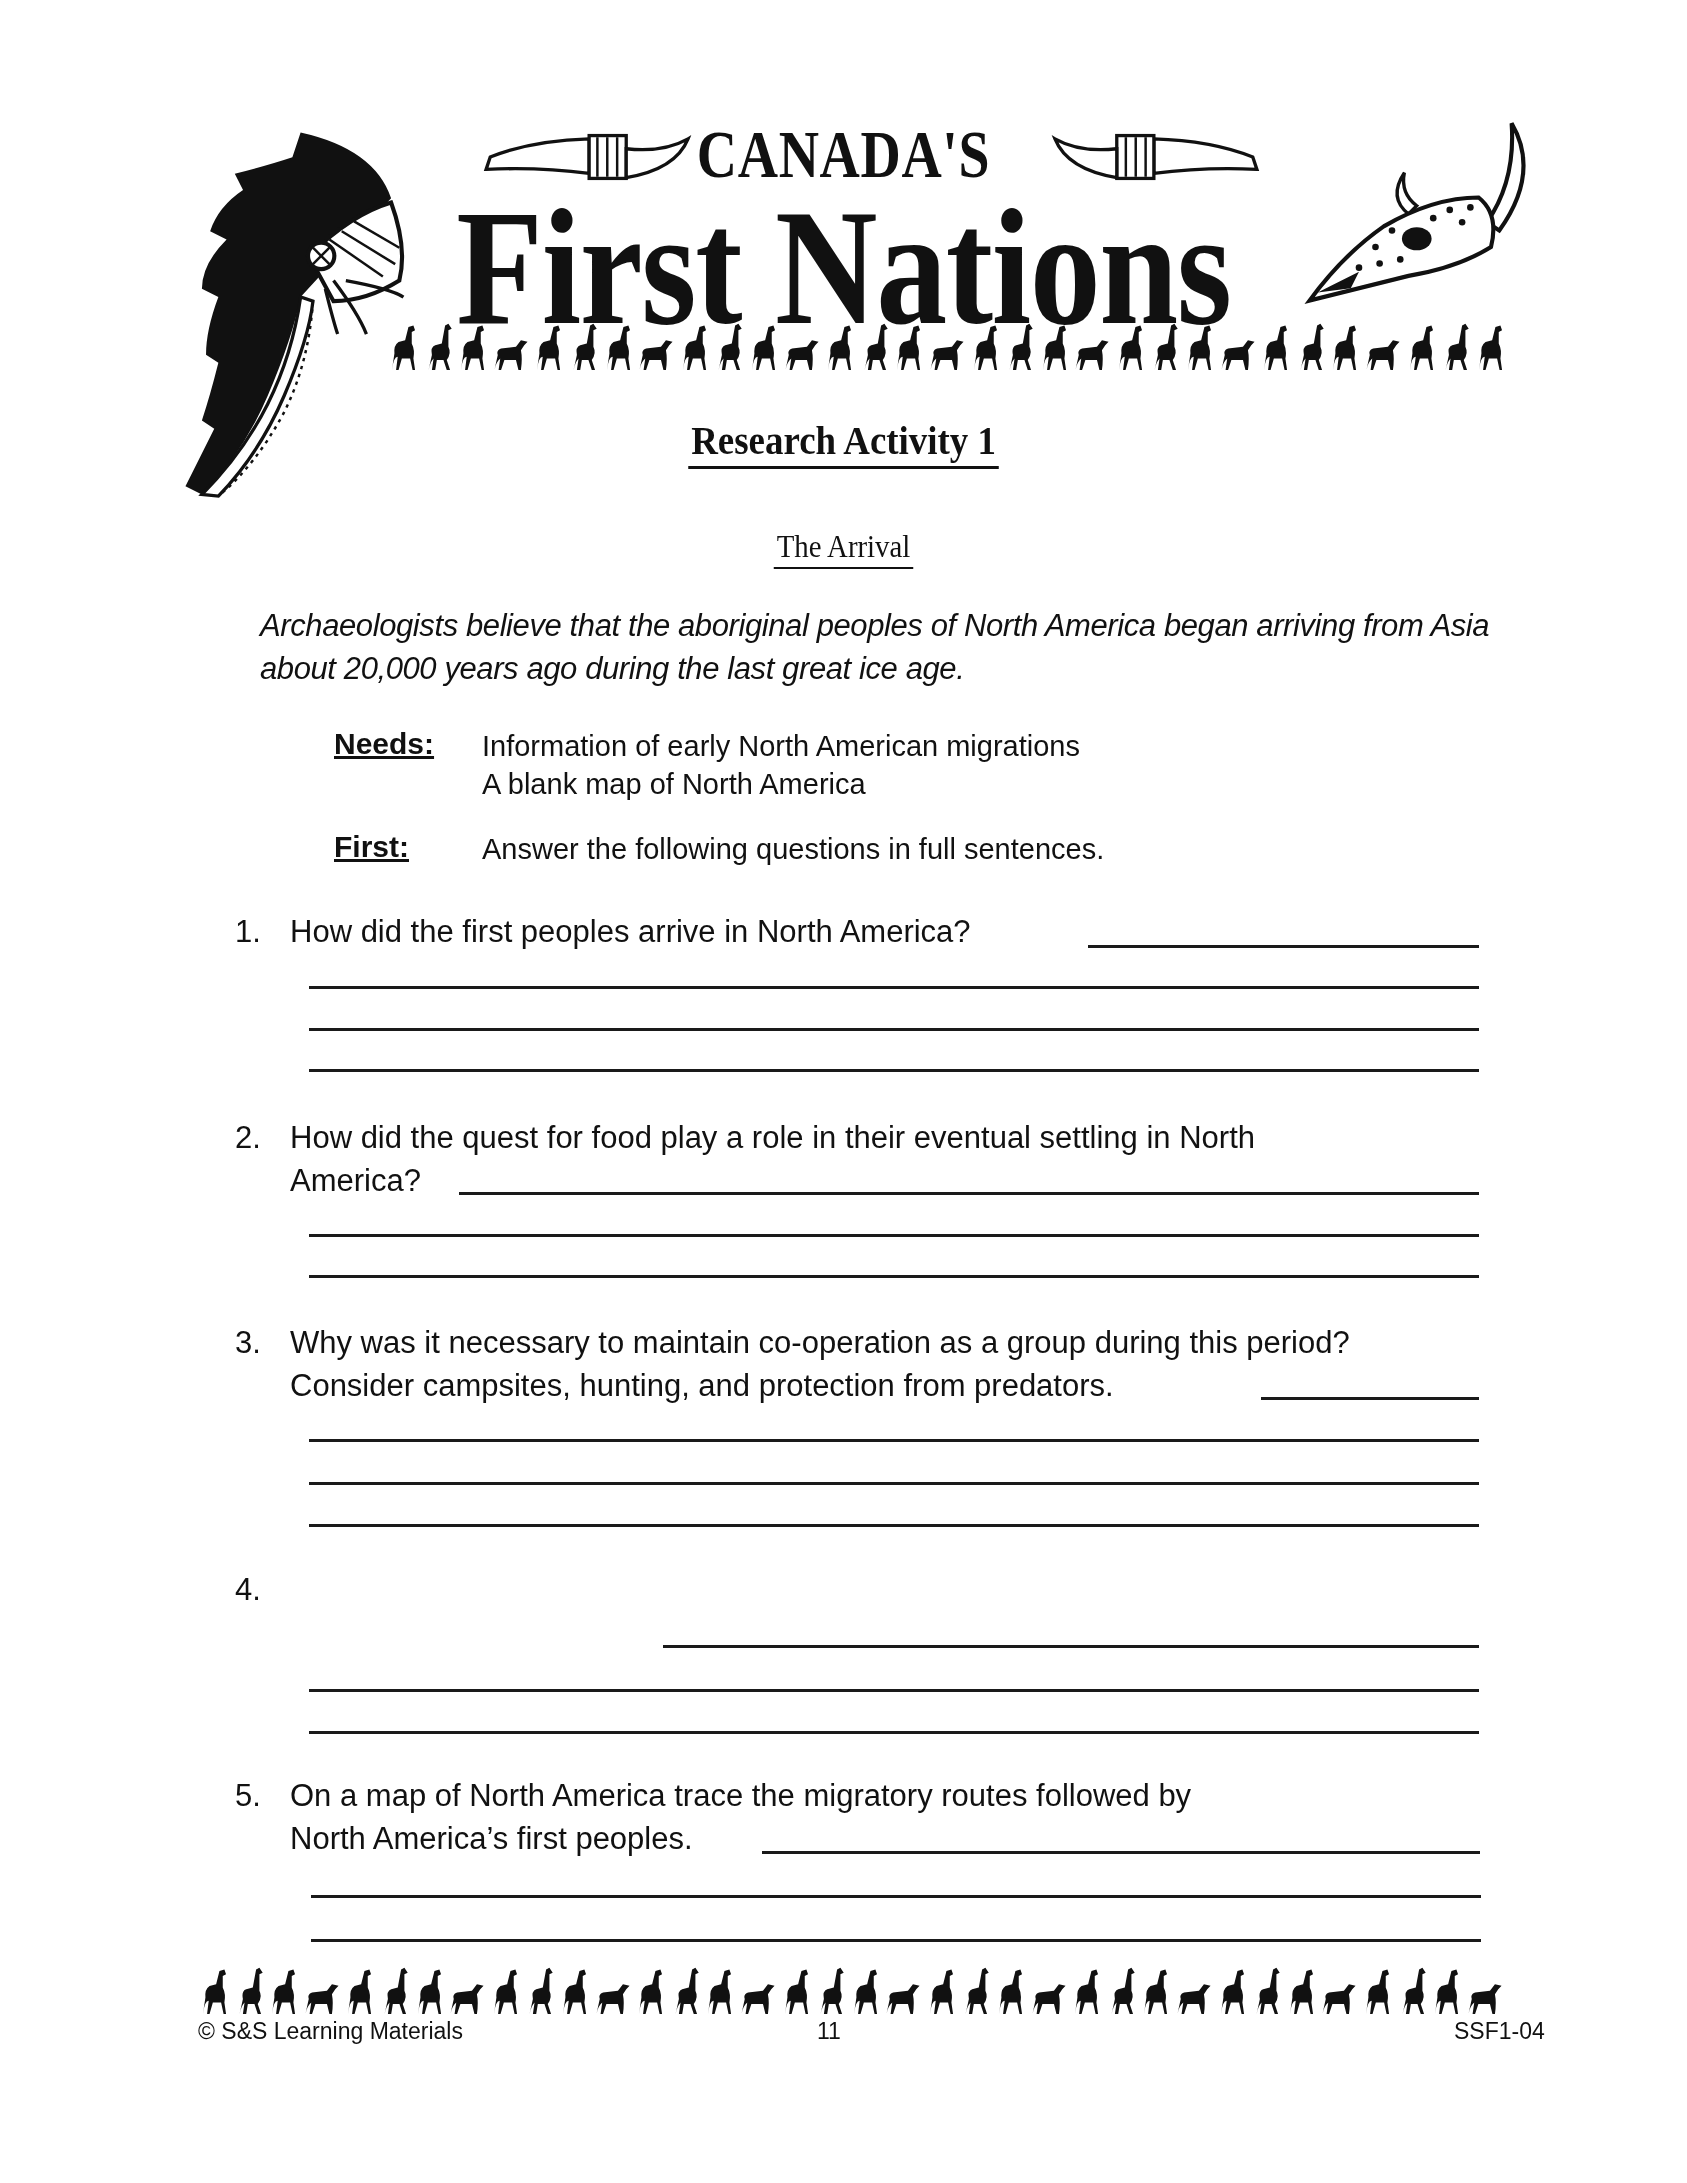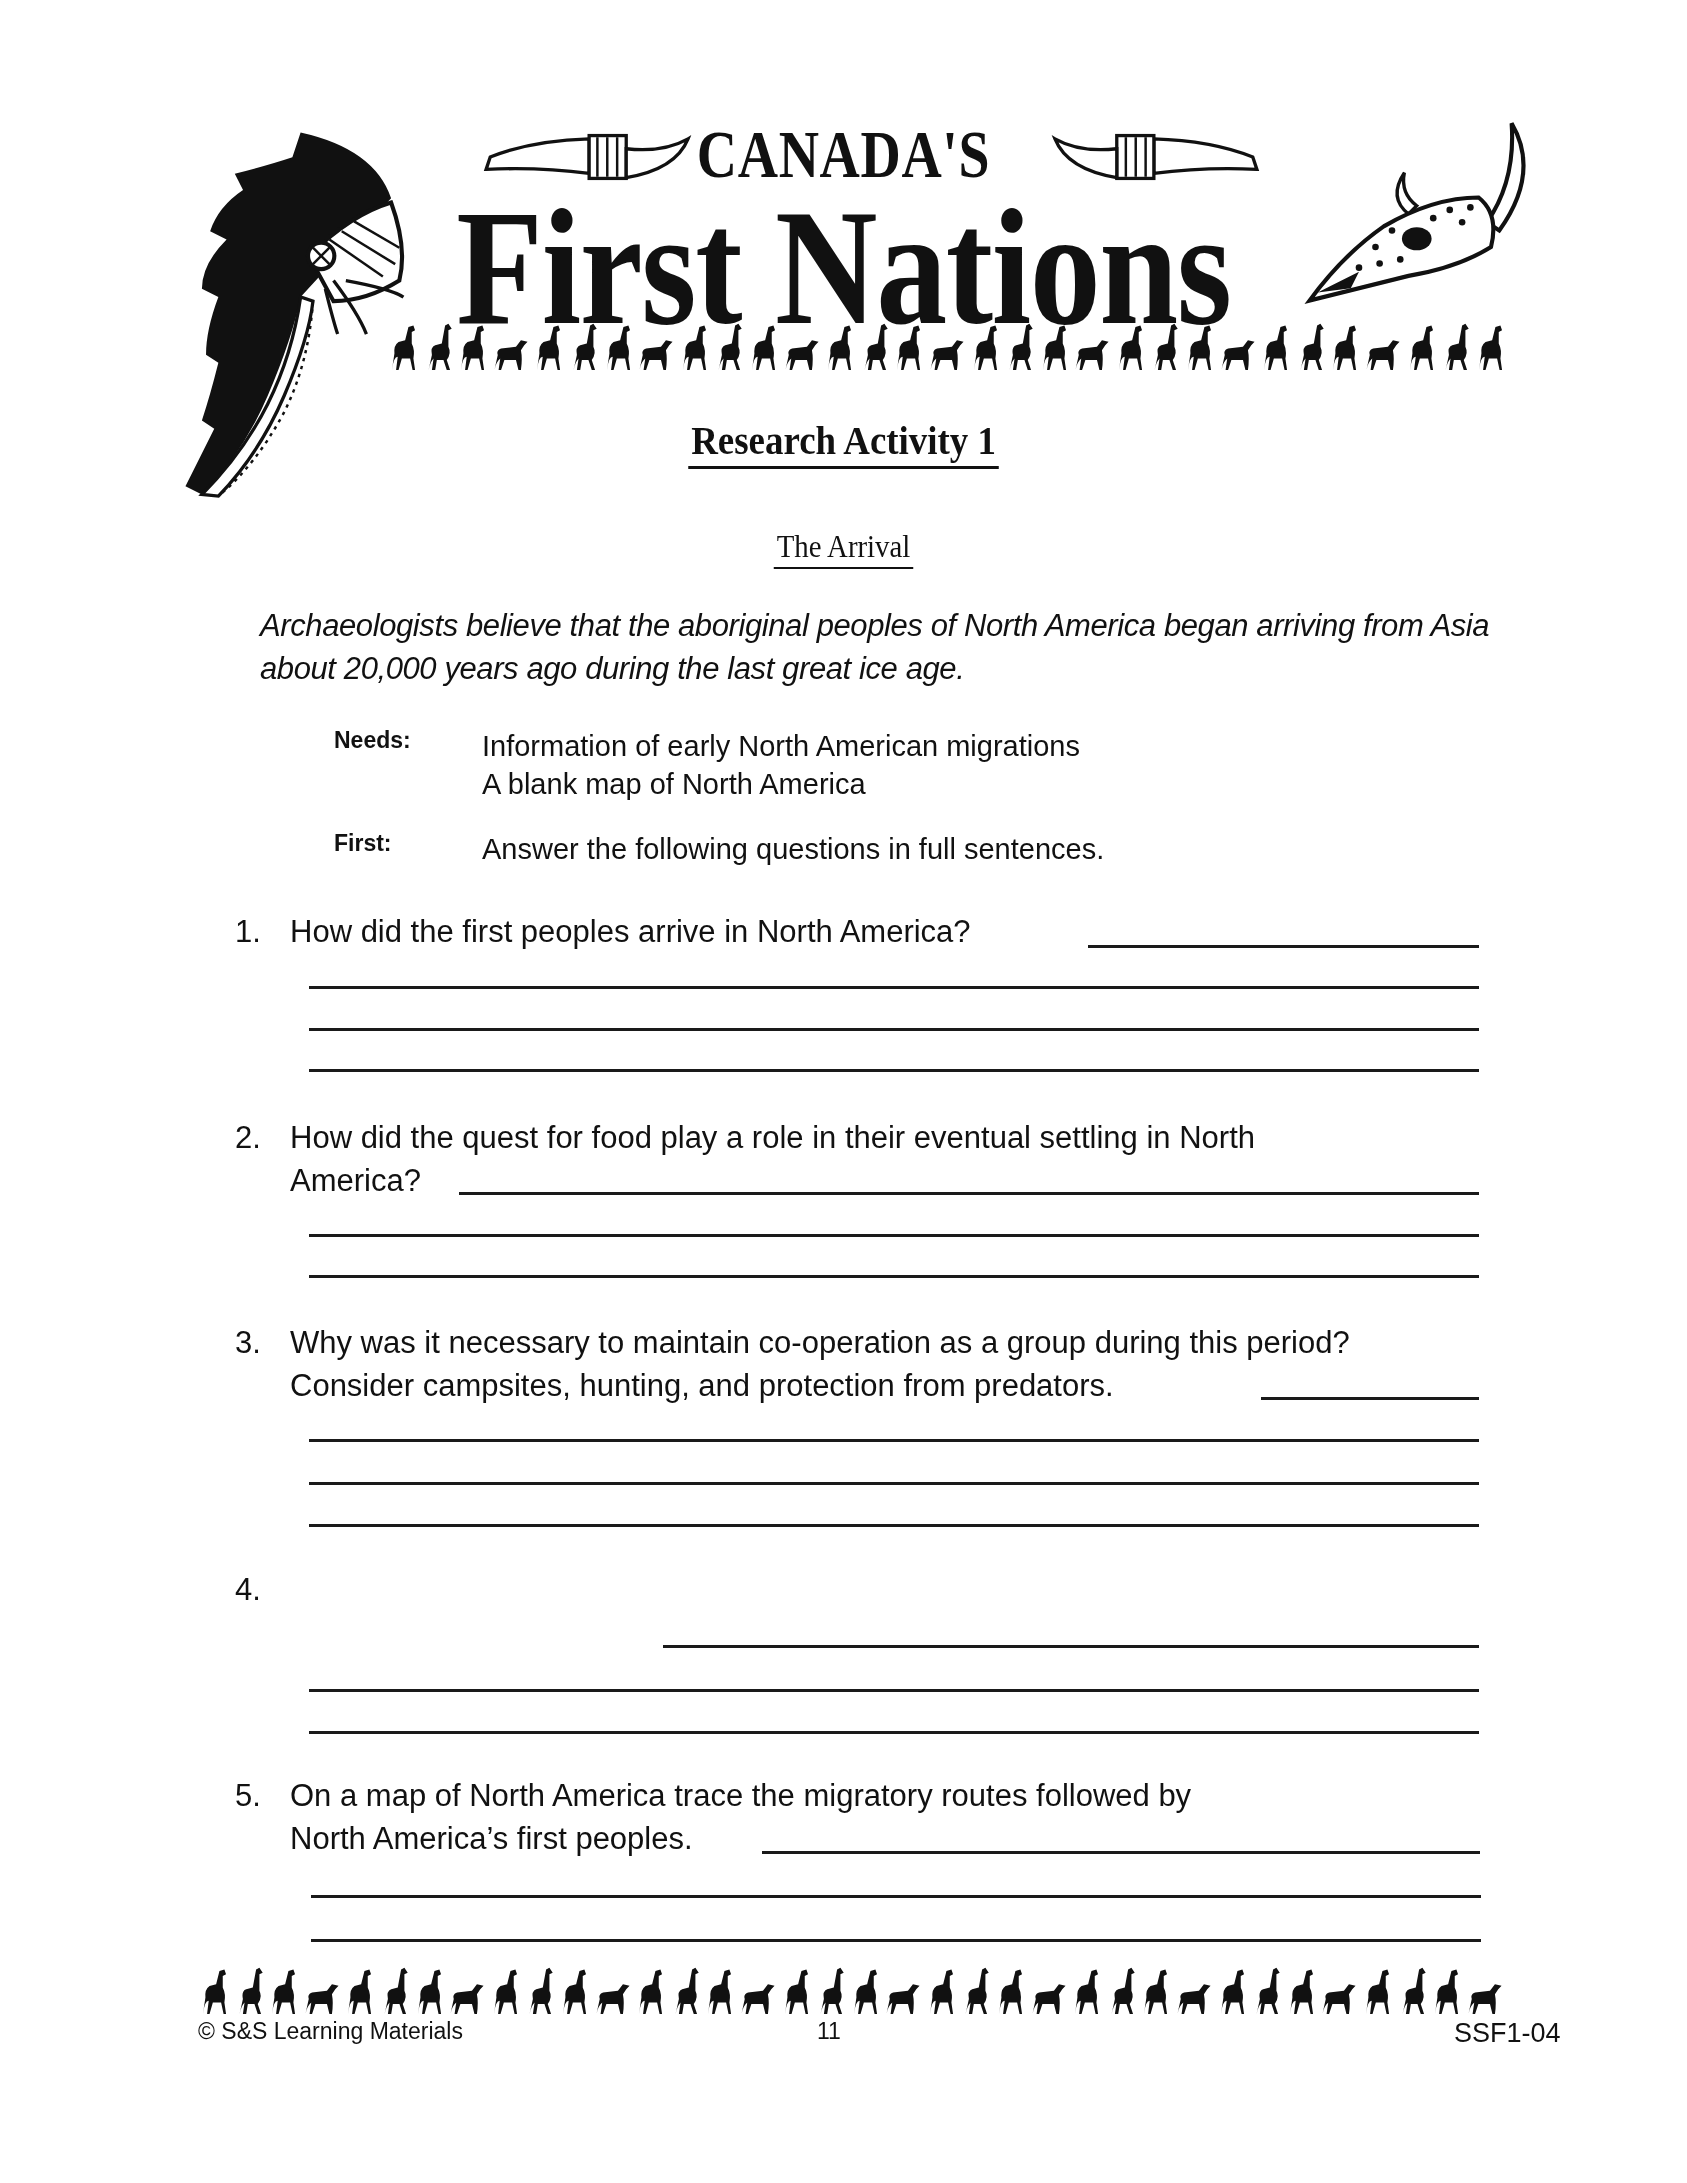--- a/index.html
+++ b/index.html
@@ -19,34 +19,34 @@
   #horse-row-top { left: 387px; top: 325px; width: 1153px; height: 45px; }
   #horse-row-bottom { left: 198px; top: 1965px; width: 1335px; height: 49px; }
 
   #activity-title { left: 0; width: 1687px; top: 416px; text-align: center; font-size: 41px; font-weight: bold; }
   #activity-title span { border-bottom: 3.3px solid #111; padding: 0 3.3px 1.6px; display: inline-block; transform: scaleX(0.9); }
   #subtitle { left: 0; width: 1687px; top: 528px; text-align: center; font-size: 32px; }
   #subtitle span { border-bottom: 2.5px solid #111; padding: 0 3.3px 1.6px; display: inline-block; transform: scaleX(0.9); }
 
   .body-text { font-size: 31px; line-height: 43px; letter-spacing: -0.4px; }
   #intro { left: 260px; top: 604px; width: 1252px; font-style: italic; }
-  .label { font-size: 23px; font-weight: bold; }
+  .label { font-size: 30px; font-weight: bold; text-decoration: underline; }
   #needs-label { left: 334px; top: 727px; }
   #needs-items { left: 482px; top: 727px; font-size: 29px; line-height: 38px; }
   #task-label { left: 334px; top: 830px; }
   #task-text { left: 482px; top: 830px; font-size: 29px; line-height: 38px; }
 
   .q { left: 235px; width: 1244px; font-size: 31px; line-height: 43px; }
   .q-num { position: absolute; left: 0; top: 0; }
   .q-text { position: absolute; left: 55px; top: 0; width: 1186px; }
   .rule { position: absolute; height: 2.5px; background: #1a1a1a; }
 
   #footer-copy { left: 198px; top: 2018px; font-size: 23px; }
   #footer-page { left: 817px; top: 2018px; font-size: 23px; }
-  #footer-code { left: 1454px; top: 2018px; font-size: 27px; }
+  #footer-code { left: 1454px; top: 2018px; font-size: 23px; }
 </style>
 </head>
 <body>
 
 <svg id="headdress" class="abs" viewBox="0 0 310 460">
   <path d="M270 90 Q250 30 160 10 L150 40 Q120 50 80 60 L90 80 Q60 100 50 130 L70 140 Q40 170 40 200 L60 210 Q45 250 45 280 L60 290 Q50 330 40 360 L55 370 Q35 410 20 440 L40 450 Q90 400 120 330 Q150 260 160 210 Z" fill="#111"></path>
   <path d="M160 210 Q150 280 120 340 Q90 400 40 450 L60 452 Q110 400 140 330 Q170 260 175 215 Z" fill="#fff" stroke="#111" stroke-width="4"></path>
   <path d="M175 215 Q170 290 140 350 Q105 415 60 452" fill="none" stroke="#111" stroke-width="3" stroke-dasharray="4 6"></path>
   <path d="M170 160 Q220 110 270 95 Q290 150 280 190 Q240 215 200 215 Z" fill="#fff" stroke="#111" stroke-width="5"></path>
   <line x1="195" y1="140" x2="260" y2="185" stroke="#111" stroke-width="3"></line>

